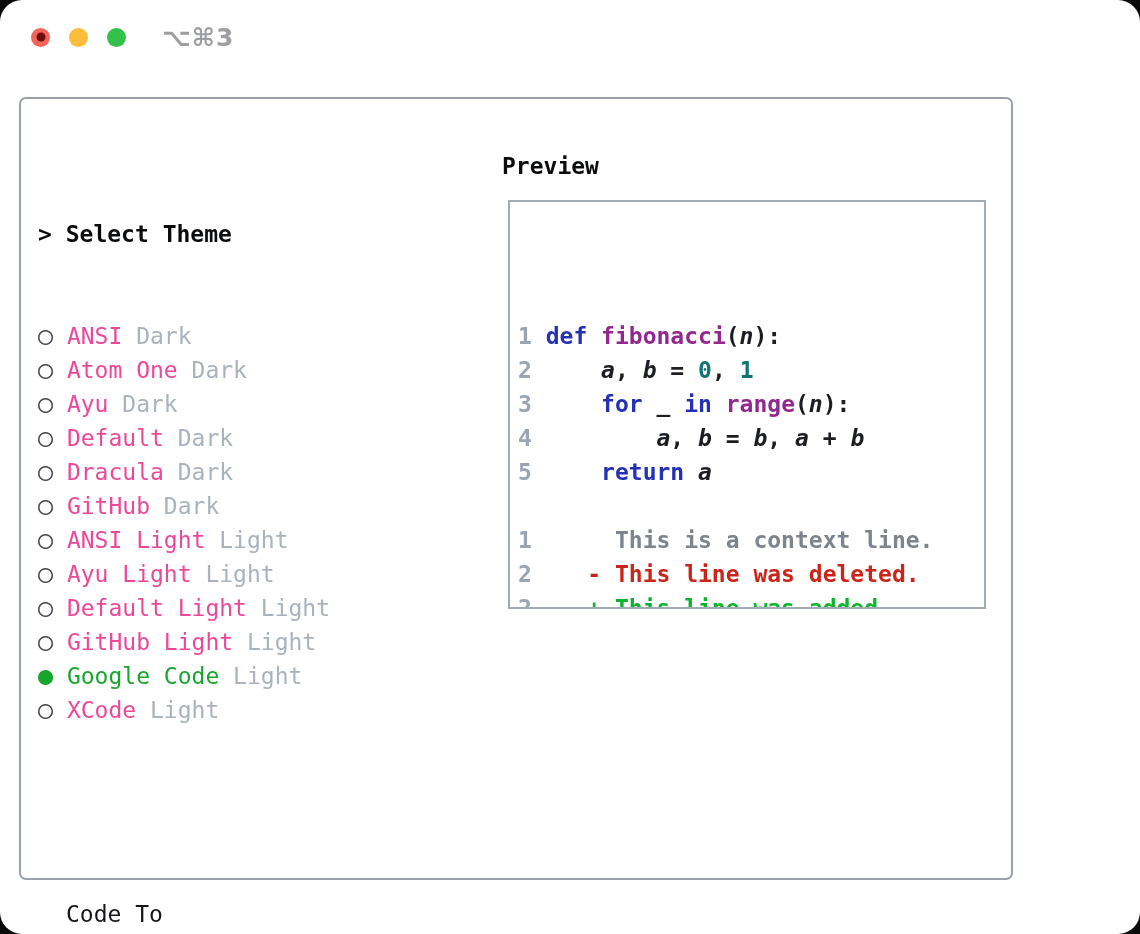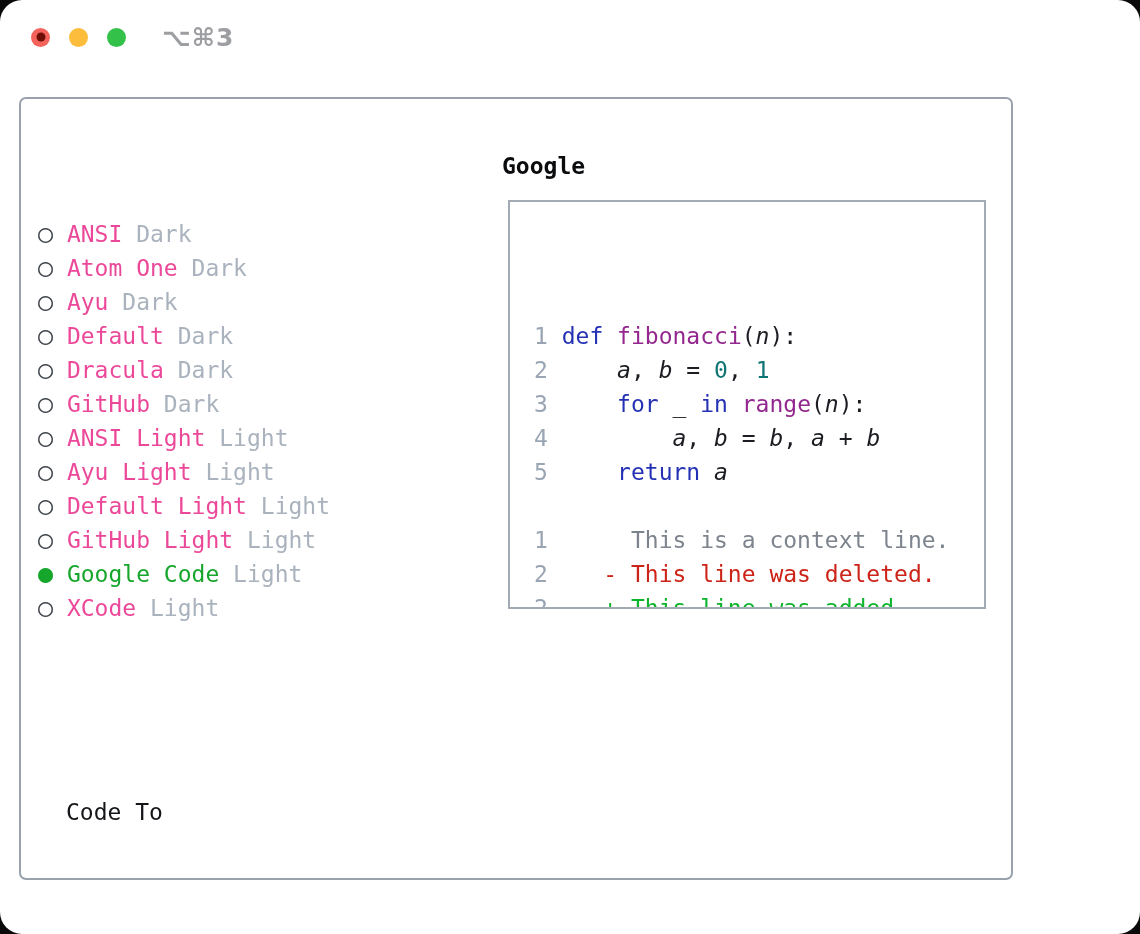--- a/index.html
+++ b/index.html
@@ -40,21 +40,21 @@
   .tname.sel{color:var(--selection-green,#17a62c)}
   .variant{color:var(--muted-gray,#a9b2bd)}
   .apply-title-row{padding-left:28px;color:#131518}
   
   .preview-title{position:absolute;left:481px;top:50px;height:34px;line-height:34px;
     font-size:23px;font-weight:700;color:#0a0b0d}
   .preview-box{
     position:absolute;left:487px;top:101px;width:478px;height:409px;box-sizing:border-box;
     border:2px solid #a2aab3;background:#fff;
     font-size:23px;line-height:34px;white-space:pre;
-    padding:49px 0 0 24px;overflow:hidden;
+    padding:49px 0 0 8px;overflow:hidden;font-weight:bold;
   }
   .code-line{height:34px}
   .tk-num{color:var(--line-number-gray,#9aa5b3)}
   .tk-kw{color:var(--keyword-blue,#2431b4)}
   .tk-fn{color:var(--function-magenta,#93278f)}
   .tk-lit{color:var(--literal-teal,#0e7474)}
   .tk-pl{color:#1b1d22}
   .tk-it{color:#1b1d22;font-style:italic}
   .tk-ctx{color:var(--context-gray,#7d848e)}
   .tk-del{color:var(--deleted-red,#cc2418)}
@@ -70,28 +70,29 @@
         <span class="dot"></span>
       </span>
     <span class="light yellow"></span>
     <span class="light green"></span>
     <span class="shortcut">⌥⌘3</span>
   </div>
 
   <div class="panel">
 
     <div class="left-col">
+      <div class="row"><span class="prompt">&gt;</span><span> </span><span class="list-title">Select Theme</span></div>
       <div id="theme-list"><div class="row theme-row"><span class="bullet">○</span><span> </span><span class="tname">ANSI</span><span class="variant"> Dark</span></div><div class="row theme-row"><span class="bullet">○</span><span> </span><span class="tname">Atom One</span><span class="variant"> Dark</span></div><div class="row theme-row"><span class="bullet">○</span><span> </span><span class="tname">Ayu</span><span class="variant"> Dark</span></div><div class="row theme-row"><span class="bullet">○</span><span> </span><span class="tname">Default</span><span class="variant"> Dark</span></div><div class="row theme-row"><span class="bullet">○</span><span> </span><span class="tname">Dracula</span><span class="variant"> Dark</span></div><div class="row theme-row"><span class="bullet">○</span><span> </span><span class="tname">GitHub</span><span class="variant"> Dark</span></div><div class="row theme-row"><span class="bullet">○</span><span> </span><span class="tname">ANSI Light</span><span class="variant"> Light</span></div><div class="row theme-row"><span class="bullet">○</span><span> </span><span class="tname">Ayu Light</span><span class="variant"> Light</span></div><div class="row theme-row"><span class="bullet">○</span><span> </span><span class="tname">Default Light</span><span class="variant"> Light</span></div><div class="row theme-row"><span class="bullet">○</span><span> </span><span class="tname">GitHub Light</span><span class="variant"> Light</span></div><div class="row theme-row"><span class="bullet sel">●</span><span> </span><span class="tname sel">Google Code</span><span class="variant"> Light</span></div><div class="row theme-row"><span class="bullet">○</span><span> </span><span class="tname">XCode</span><span class="variant"> Light</span></div></div>
       <div class="row blank"></div>
       <div class="row apply-title-row"><span>Code To</span></div>
       
       
       
     </div>
 
-    <div class="preview-title">Google</div>
+    <div class="preview-title">Preview</div>
 
     <div class="preview-box">
       <div id="preview-code"><div class="code-line"><span class="tk-num">1 </span><span class="tk-kw">def</span><span class="tk-pl"> </span><span class="tk-fn">fibonacci</span><span class="tk-pl">(</span><span class="tk-it">n</span><span class="tk-pl">):</span></div><div class="code-line"><span class="tk-num">2 </span><span class="tk-pl">    </span><span class="tk-it">a</span><span class="tk-pl">, </span><span class="tk-it">b</span><span class="tk-pl"> = </span><span class="tk-lit">0</span><span class="tk-pl">, </span><span class="tk-lit">1</span></div><div class="code-line"><span class="tk-num">3 </span><span class="tk-pl">    </span><span class="tk-kw">for</span><span class="tk-pl"> _ </span><span class="tk-kw">in</span><span class="tk-pl"> </span><span class="tk-fn">range</span><span class="tk-pl">(</span><span class="tk-it">n</span><span class="tk-pl">):</span></div><div class="code-line"><span class="tk-num">4 </span><span class="tk-pl">        </span><span class="tk-it">a</span><span class="tk-pl">, </span><span class="tk-it">b</span><span class="tk-pl"> = </span><span class="tk-it">b</span><span class="tk-pl">, </span><span class="tk-it">a</span><span class="tk-pl"> + </span><span class="tk-it">b</span></div><div class="code-line"><span class="tk-num">5 </span><span class="tk-pl">    </span><span class="tk-kw">return</span><span class="tk-pl"> </span><span class="tk-it">a</span></div><div class="code-line">&nbsp;</div><div class="code-line"><span class="tk-num">1</span><span class="tk-ctx">      This is a context line.</span></div><div class="code-line"><span class="tk-num">2</span><span class="tk-pl">    </span><span class="tk-del">- This line was deleted.</span></div><div class="code-line"><span class="tk-num">2</span><span class="tk-pl">    </span><span class="tk-add">+ This line was added.</span></div></div>
     </div>
 
   </div>
 </div>
 
 </body></html>

